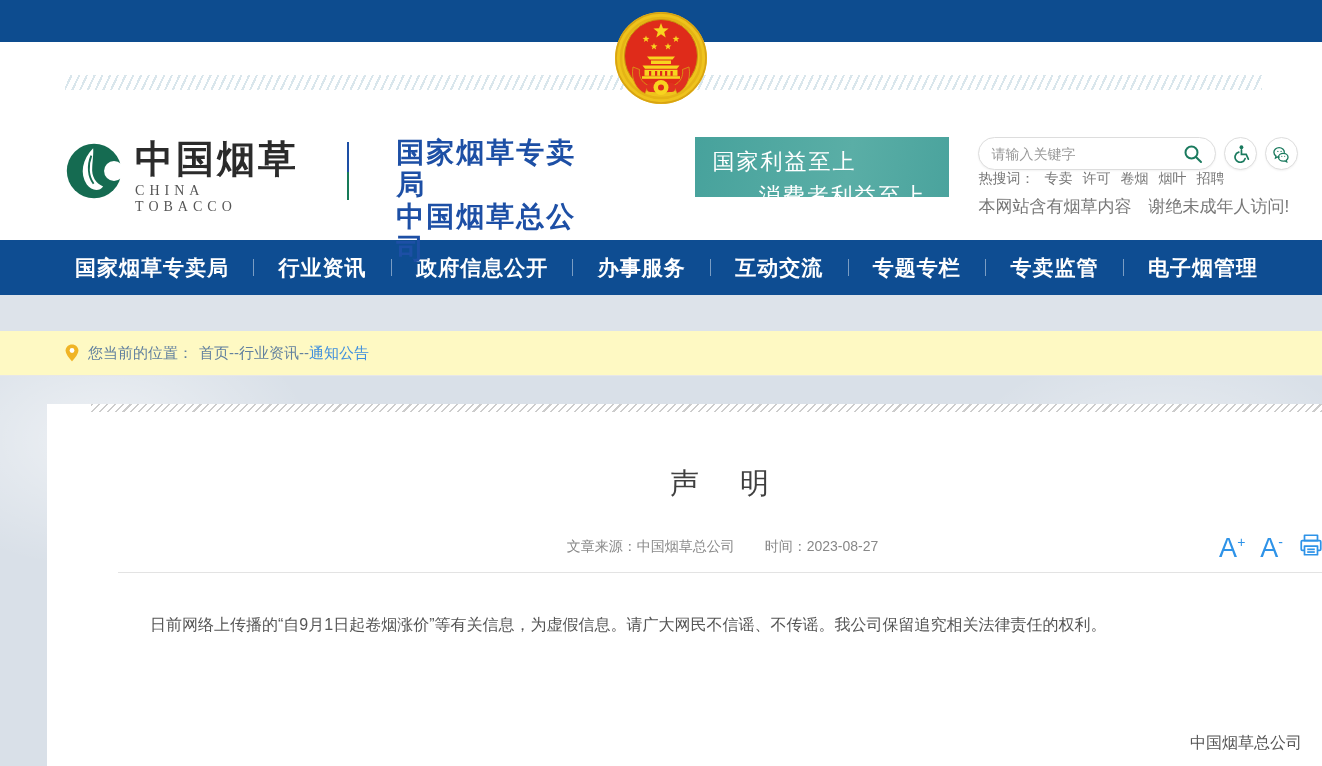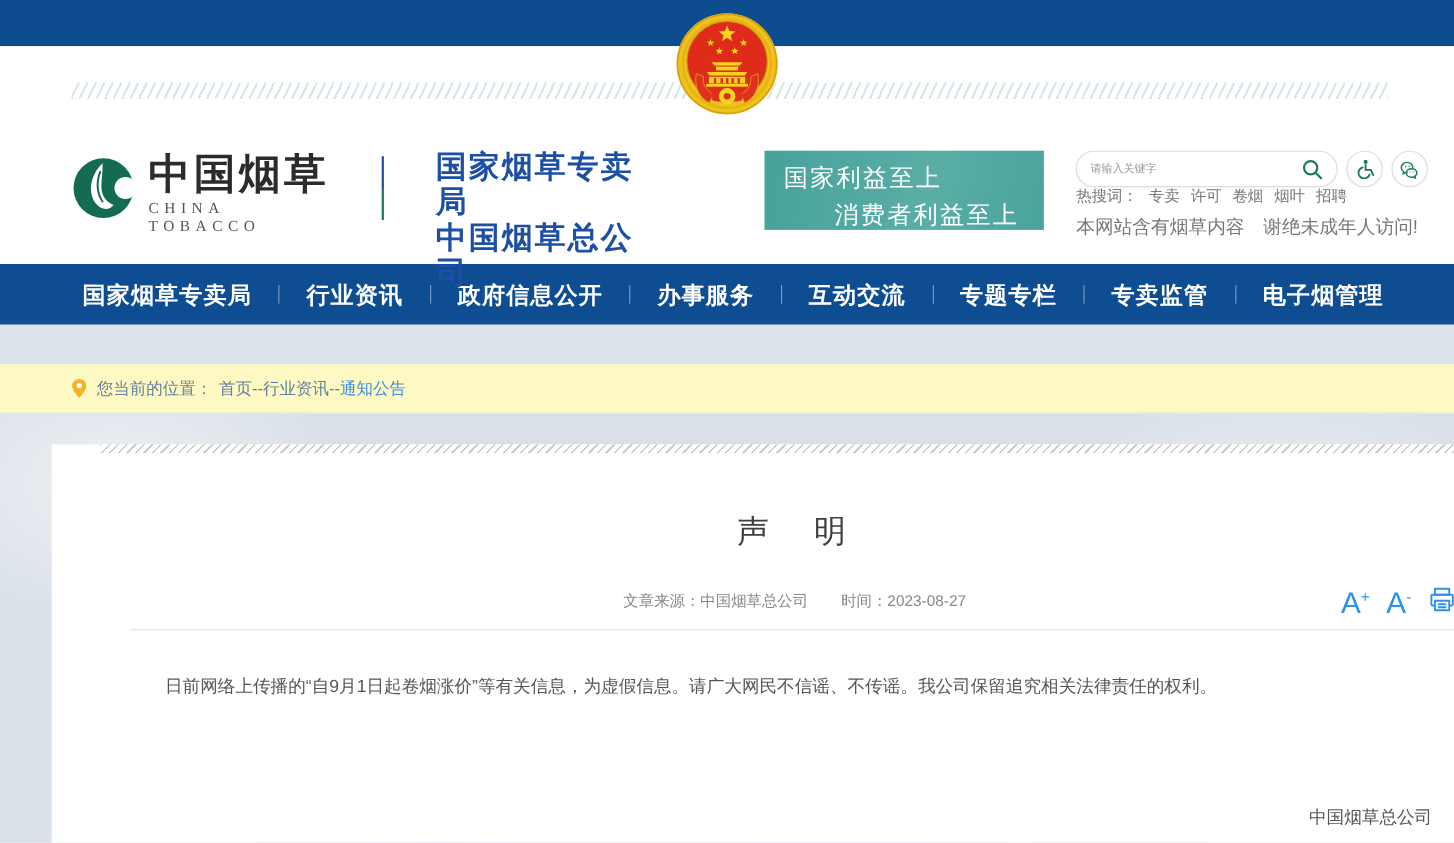--- a/index.html
+++ b/index.html
@@ -19,30 +19,30 @@
   .logo-block { display:flex; align-items:flex-start; }
   .logo-circle { width:62px; height:62px; margin-top:3px; }
   .logo-text { margin-left:12px; }
   .logo-cn { font-size:38px; font-weight:bold; color:#2b2b2b; letter-spacing:3px; line-height:44px; }
   .logo-en { font-family:"Liberation Serif",serif; font-size:14px; color:#555; letter-spacing:5px; margin-top:2px; }
   .hdr-divider { width:2px; height:58px; margin:5px 18px 0 16px;
                  background:linear-gradient(#1d4fa5 0 52%, #177a58 52% 100%); }
   .org-lines { font-family:"Liberation Serif",serif; font-weight:bold; color:#1d4fa5;
                font-size:28px; line-height:32px; letter-spacing:2px; }
 
-  .slogan { margin-left:72px; width:270px; height:72px; margin-top:0;
+  .slogan { margin-left:72px; width:270px; height:60px; margin-top:0;
             background:linear-gradient(100deg,#47a29c,#5aaea6 60%,#4aa39d);
             color:#fff; font-size:22px; letter-spacing:2px; padding:10px 0 0 18px; }
   .slogan-line2 { padding-left:46px; margin-top:4px; }
 
   .hdr-right { margin-left:auto; width:340px; }
   .search-row { display:flex; align-items:center; gap:8px; }
   .search-pill { flex:1; height:33px; border:1px solid #ddd; border-radius:17px; background:#fff;
                  display:flex; align-items:center; padding:0 12px; box-shadow:0 1px 2px rgba(0,0,0,.05); }
-  .search-pill input { flex:1; border:none; outline:none; font-size:10px; color:#333;
+  .search-pill input { flex:1; border:none; outline:none; font-size:14px; color:#333;
                        font-family:"Liberation Sans",sans-serif; background:transparent; }
   .search-pill input::placeholder { color:#999; }
   .search-btn { width:20px; height:20px; cursor:pointer; flex:0 0 auto; }
   .circle-btn { width:33px; height:33px; border:1px solid #ddd; border-radius:50%; background:#fff;
                 display:flex; align-items:center; justify-content:center; flex:0 0 auto;
                 box-shadow:0 1px 2px rgba(0,0,0,.05); cursor:pointer; }
   .hot-row { margin-top:0; font-size:14px; color:#777; display:flex; align-items:center; }
   .hot-row .term { margin-left:10px; color:#777; cursor:pointer; }
   .notice-row { margin-top:7px; font-size:17px; color:#777; }
 

